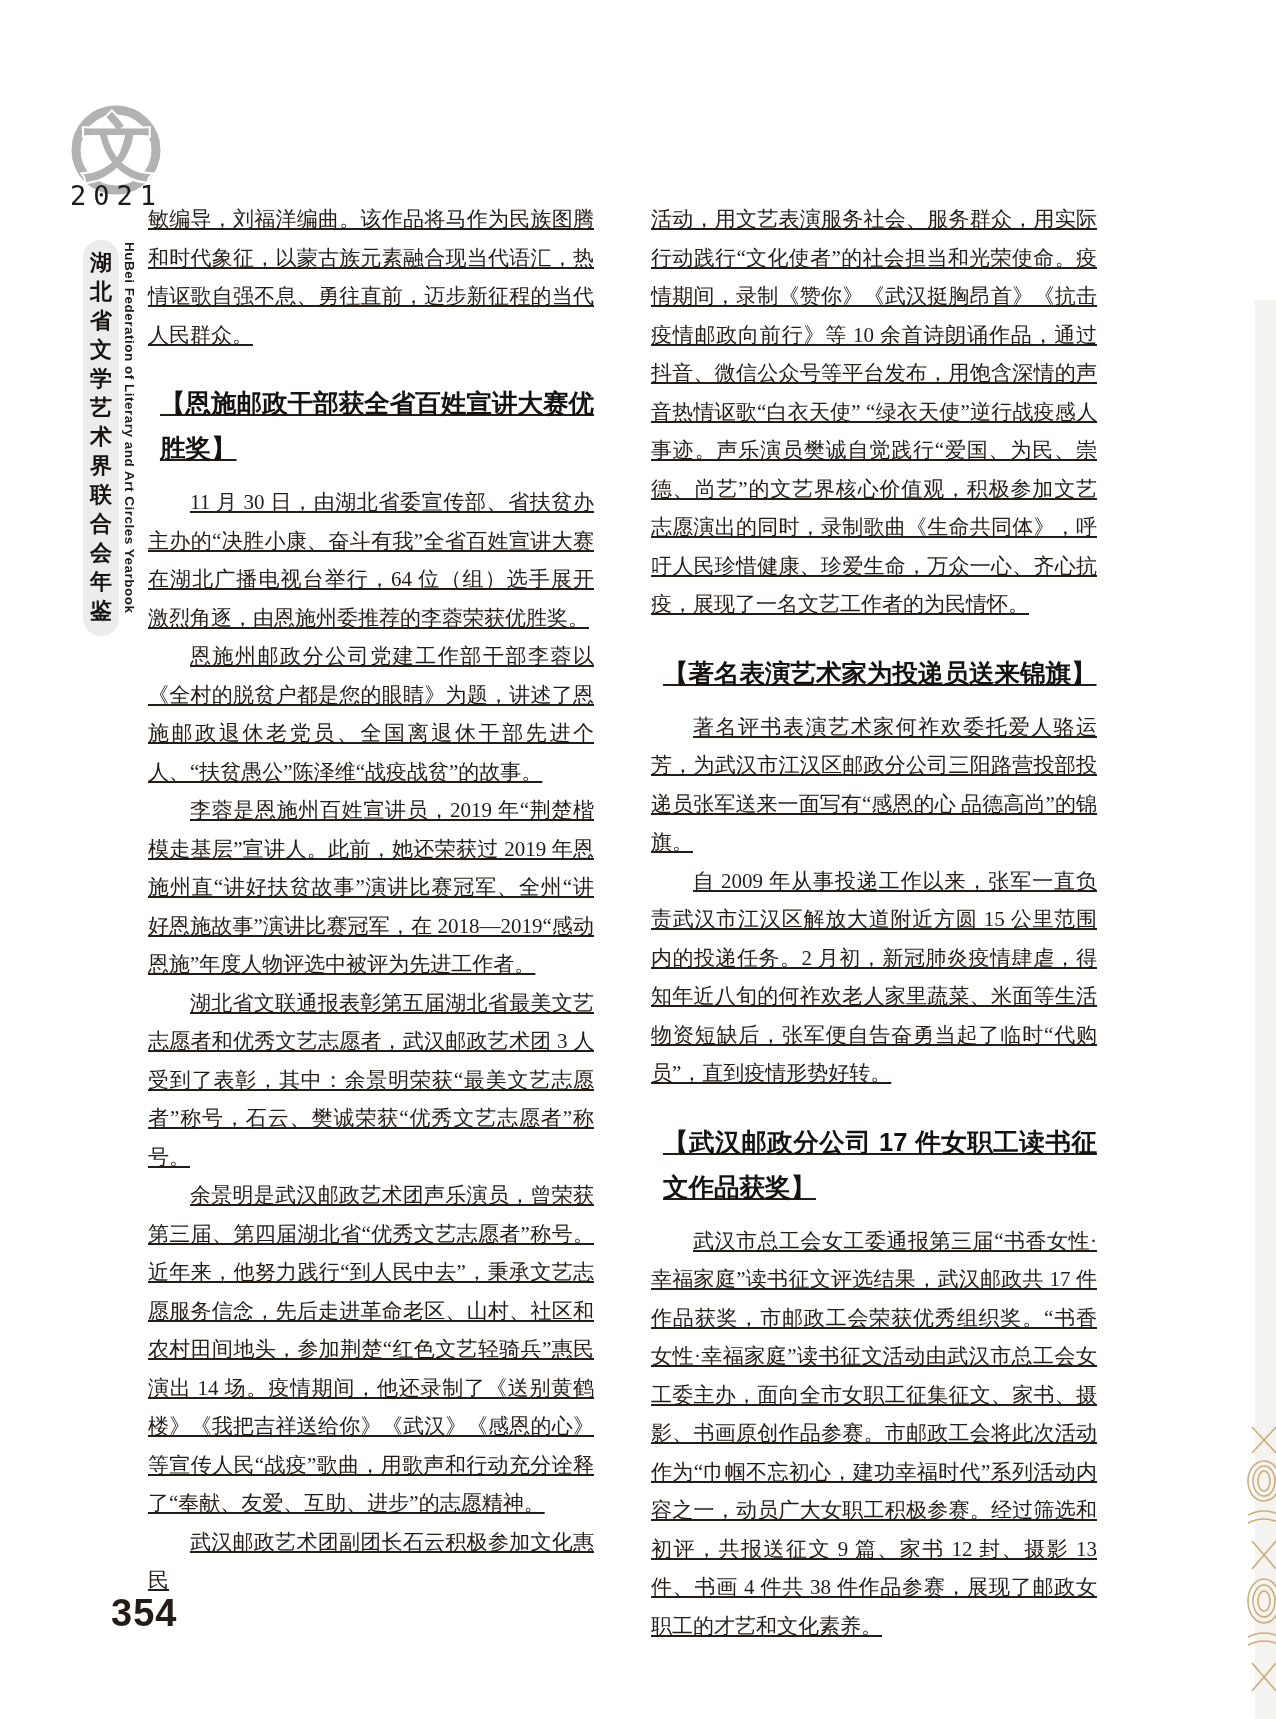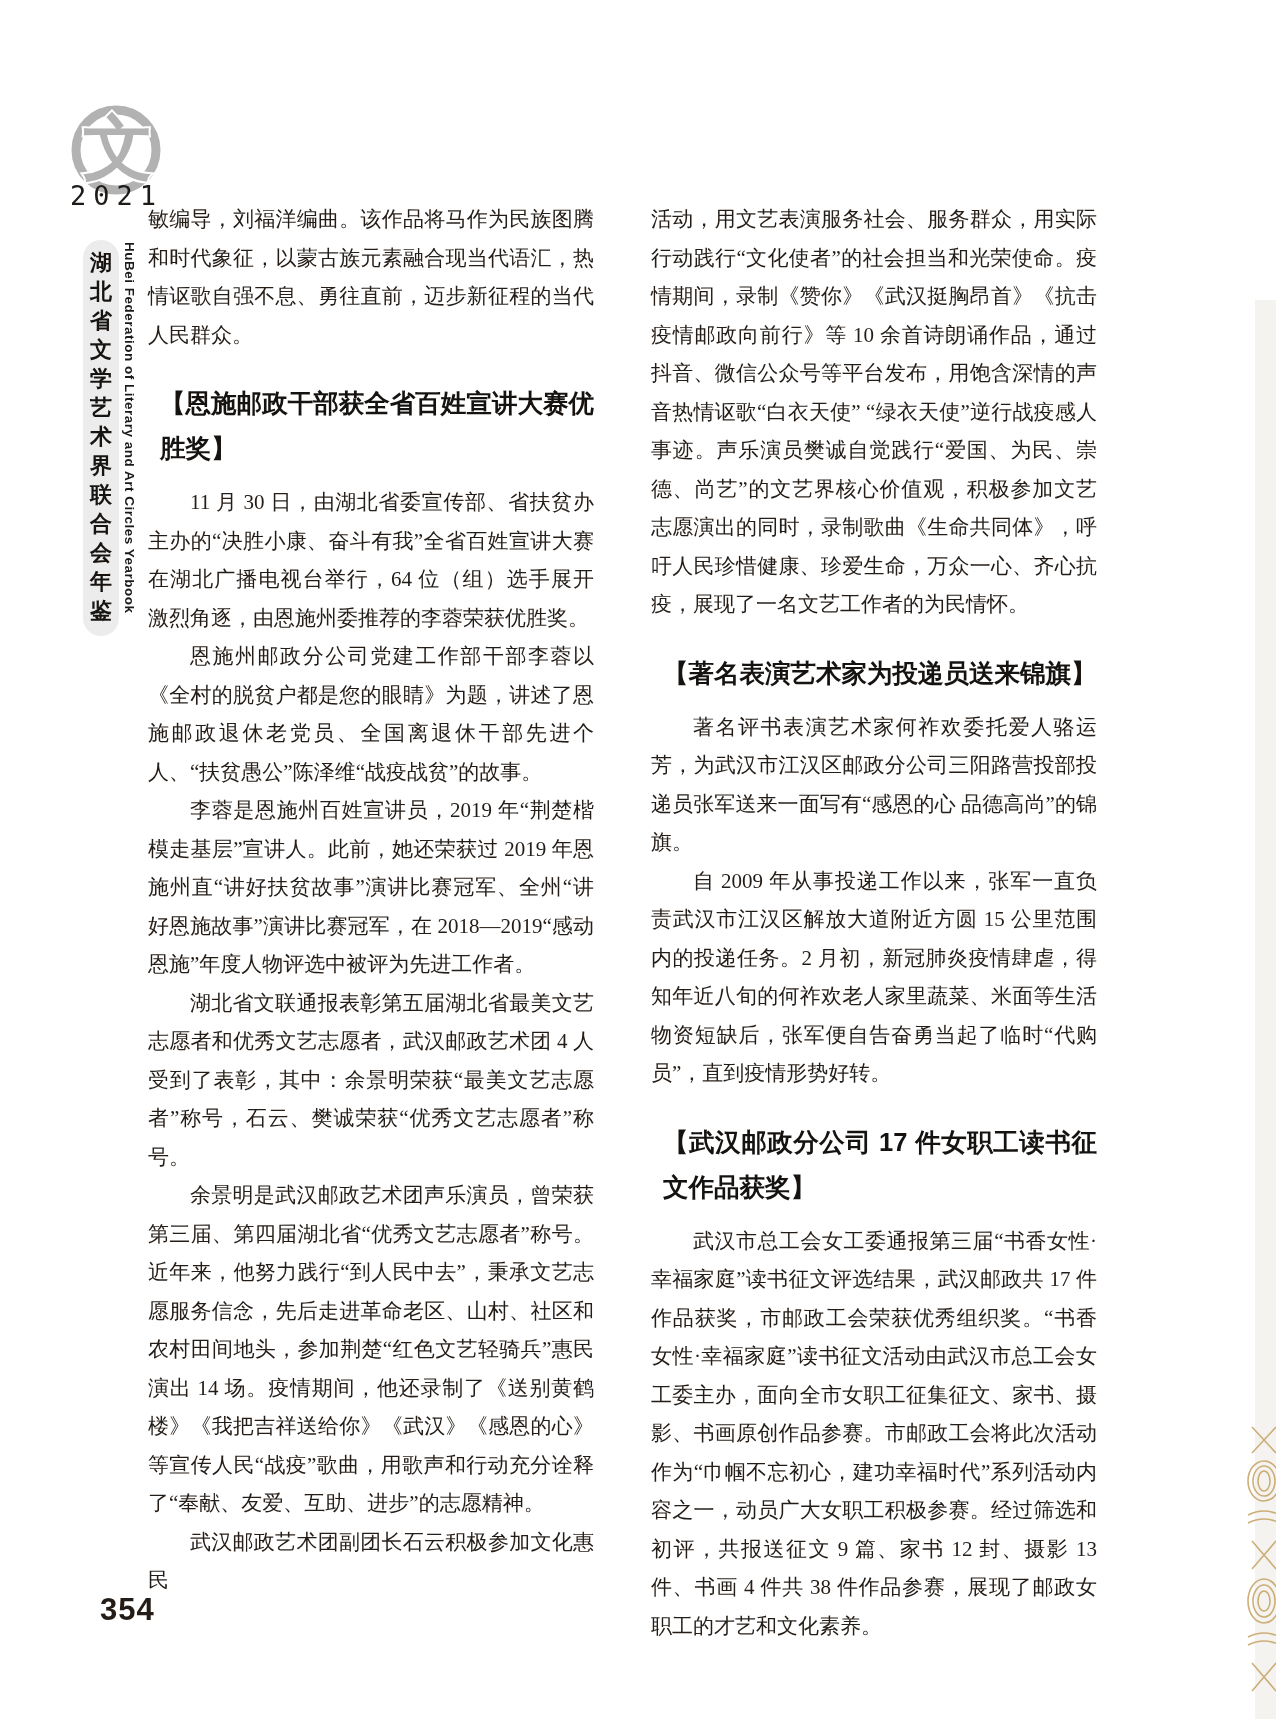--- a/index.html
+++ b/index.html
@@ -30,43 +30,43 @@
   .sidebar-en{
     position:absolute;left:122px;top:242px;height:400px;
     writing-mode:vertical-rl;
     font-family:"Liberation Sans","DejaVu Sans",sans-serif;
     font-weight:bold;font-size:13.5px;letter-spacing:0.5px;color:#1c1916;
     white-space:nowrap;
   }
   
   .columns{
     position:absolute;left:148px;top:200px;width:950px;
-    display:flex;gap:57px;
+    display:flex;gap:57px;text-decoration:underline;
   }
   .col{width:446px;}
   .para{
     margin:0;
     font-size:21px;line-height:38.5px;
     text-align:justify;
     color:#241c16;
   }
   .para.indent{text-indent:2em;}
   .headline{
     margin:27px 0 12px 12px;
     font-family:"Liberation Sans","DejaVu Sans",sans-serif;
     font-weight:bold;font-size:25.5px;line-height:45px;
     color:#151210;text-align:justify;
   }
   .col > .headline:first-child{margin-top:0;}
   .col > .para:first-child{margin-top:0;}
   
   .page-number{
-    position:absolute;left:100px;top:1592px;
+    position:absolute;left:111px;top:1592px;
     font-family:"Liberation Sans","DejaVu Sans",sans-serif;
-    font-weight:bold;font-size:31px;color:#241c16;letter-spacing:1px;
+    font-weight:bold;font-size:38px;color:#241c16;letter-spacing:1px;
   }
   
   .edge-strip{
     position:absolute;right:0;top:300px;width:21px;height:1419px;
     background:#f4f3f0;
   }
   .edge-ornament{
     position:absolute;right:0;bottom:0;width:42px;height:300px;
     overflow:hidden;opacity:0.9;
   }
@@ -101,21 +101,21 @@
   </div>
   <div class="sidebar-en">HuBei Federation of Literary and Art Circles Yearbook</div>
 
   <div class="columns">
     <div class="col">
       <p class="para">敏编导，刘福洋编曲。该作品将马作为民族图腾和时代象征，以蒙古族元素融合现当代语汇，热情讴歌自强不息、勇往直前，迈步新征程的当代人民群众。</p>
       <h3 class="headline">【恩施邮政干部获全省百姓宣讲大赛优胜奖】</h3>
       <p class="para indent">11 月 30 日，由湖北省委宣传部、省扶贫办主办的“决胜小康、奋斗有我”全省百姓宣讲大赛在湖北广播电视台举行，64 位（组）选手展开激烈角逐，由恩施州委推荐的李蓉荣获优胜奖。</p>
       <p class="para indent">恩施州邮政分公司党建工作部干部李蓉以《全村的脱贫户都是您的眼睛》为题，讲述了恩施邮政退休老党员、全国离退休干部先进个人、“扶贫愚公”陈泽维“战疫战贫”的故事。</p>
       <p class="para indent">李蓉是恩施州百姓宣讲员，2019 年“荆楚楷模走基层”宣讲人。此前，她还荣获过 2019 年恩施州直“讲好扶贫故事”演讲比赛冠军、全州“讲好恩施故事”演讲比赛冠军，在 2018—2019“感动恩施”年度人物评选中被评为先进工作者。</p>
-      <p class="para indent">湖北省文联通报表彰第五届湖北省最美文艺志愿者和优秀文艺志愿者，武汉邮政艺术团 4 人受到了表彰，其中：余景明荣获“最美文艺志愿者”称号，石云、樊诚荣获“优秀文艺志愿者”称号。</p>
+      <p class="para indent">湖北省文联通报表彰第五届湖北省最美文艺志愿者和优秀文艺志愿者，武汉邮政艺术团 3 人受到了表彰，其中：余景明荣获“最美文艺志愿者”称号，石云、樊诚荣获“优秀文艺志愿者”称号。</p>
       <p class="para indent">余景明是武汉邮政艺术团声乐演员，曾荣获第三届、第四届湖北省“优秀文艺志愿者”称号。近年来，他努力践行“到人民中去”，秉承文艺志愿服务信念，先后走进革命老区、山村、社区和农村田间地头，参加荆楚“红色文艺轻骑兵”惠民演出 14 场。疫情期间，他还录制了《送别黄鹤楼》《我把吉祥送给你》《武汉》《感恩的心》等宣传人民“战疫”歌曲，用歌声和行动充分诠释了“奉献、友爱、互助、进步”的志愿精神。</p>
       <p class="para indent">武汉邮政艺术团副团长石云积极参加文化惠民</p>
     </div>
     <div class="col">
       <p class="para">活动，用文艺表演服务社会、服务群众，用实际行动践行“文化使者”的社会担当和光荣使命。疫情期间，录制《赞你》《武汉挺胸昂首》《抗击疫情邮政向前行》等 10 余首诗朗诵作品，通过抖音、微信公众号等平台发布，用饱含深情的声音热情讴歌“白衣天使” “绿衣天使”逆行战疫感人事迹。声乐演员樊诚自觉践行“爱国、为民、崇德、尚艺”的文艺界核心价值观，积极参加文艺志愿演出的同时，录制歌曲《生命共同体》，呼吁人民珍惜健康、珍爱生命，万众一心、齐心抗疫，展现了一名文艺工作者的为民情怀。</p>
       <h3 class="headline">【著名表演艺术家为投递员送来锦旗】</h3>
       <p class="para indent">著名评书表演艺术家何祚欢委托爱人骆运芳，为武汉市江汉区邮政分公司三阳路营投部投递员张军送来一面写有“感恩的心 品德高尚”的锦旗。</p>
       <p class="para indent">自 2009 年从事投递工作以来，张军一直负责武汉市江汉区解放大道附近方圆 15 公里范围内的投递任务。2 月初，新冠肺炎疫情肆虐，得知年近八旬的何祚欢老人家里蔬菜、米面等生活物资短缺后，张军便自告奋勇当起了临时“代购员”，直到疫情形势好转。</p>
       <h3 class="headline">【武汉邮政分公司 17 件女职工读书征文作品获奖】</h3>
       <p class="para indent">武汉市总工会女工委通报第三届“书香女性·幸福家庭”读书征文评选结果，武汉邮政共 17 件作品获奖，市邮政工会荣获优秀组织奖。“书香女性·幸福家庭”读书征文活动由武汉市总工会女工委主办，面向全市女职工征集征文、家书、摄影、书画原创作品参赛。市邮政工会将此次活动作为“巾帼不忘初心，建功幸福时代”系列活动内容之一，动员广大女职工积极参赛。经过筛选和初评，共报送征文 9 篇、家书 12 封、摄影 13 件、书画 4 件共 38 件作品参赛，展现了邮政女职工的才艺和文化素养。</p>

